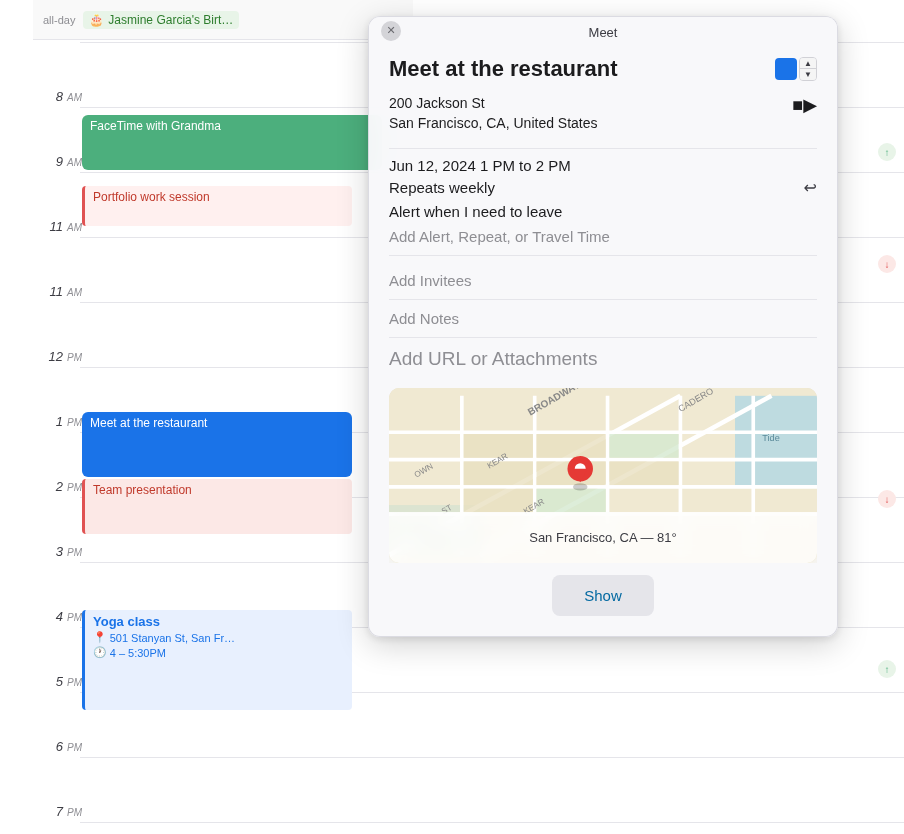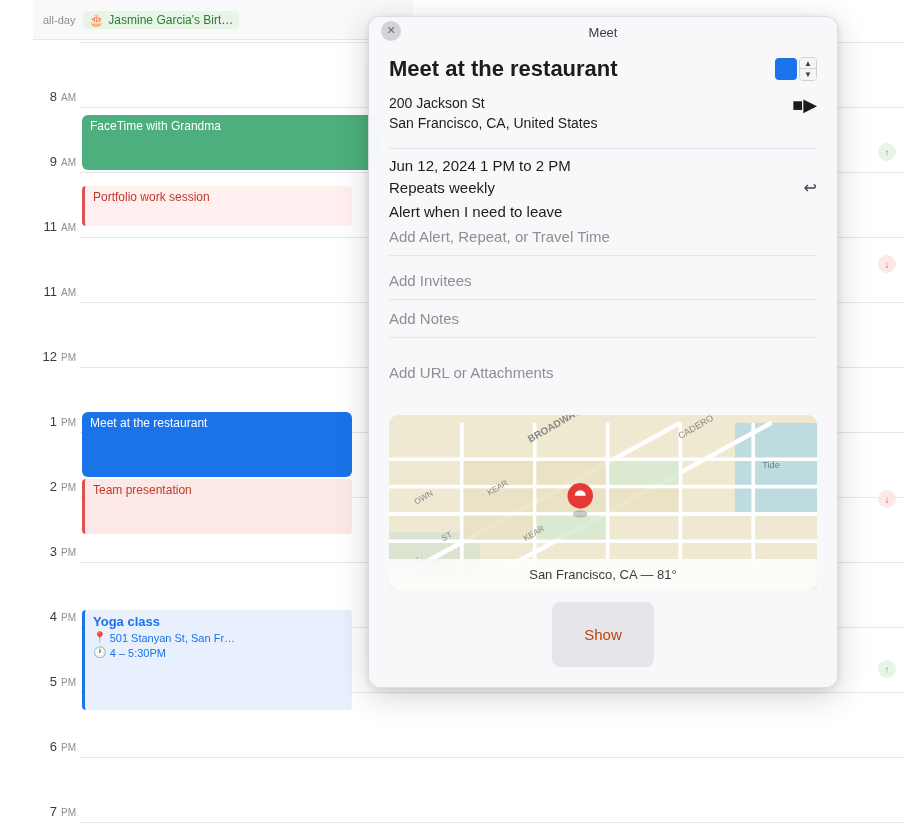--- a/index.html
+++ b/index.html
@@ -15,26 +15,27 @@
     
     .calendar-bg {
       position: absolute;
       top: 0; left: 0;
       width: 100%; height: 100%;
       background: #ffffff;
     }
 
     .time-row {
       position: absolute;
-      left: 6px;
+      left: 12px;
       width: 80px;
       display: flex;
       align-items: flex-start;
       justify-content: flex-end;
       padding-right: 10px;
+      font-style: italic;
     }
 
     .time-label {
       font-size: 11px;
       color: #8e8e93;
       font-weight: 400;
       line-height: 1;
     }
 
     .time-label .hour {
@@ -356,23 +357,23 @@
     }
 
     .add-notes-row {
       font-size: 15px;
       color: #8e8e93;
       padding: 10px 0;
       border-top: 1px solid #e5e5ea;
     }
 
     .add-url-row {
-      font-size: 15px;
+      font-size: 19px;
       color: #8e8e93;
-      padding: 26px 0;
+      padding: 10px 0;
       border-top: 1px solid #e5e5ea;
     }
 
     
     .map-container {
       margin: 8px 0 12px;
       border-radius: 10px;
       overflow: hidden;
       height: 175px;
       position: relative;
@@ -391,35 +392,35 @@
       width: 100%;
       height: 100%;
     }
 
     .map-label-bar {
       position: absolute;
       bottom: 0;
       left: 0; right: 0;
       background: rgba(255,255,255,0.82);
       backdrop-filter: blur(8px);
-      padding: 8px 12px;
+      padding: 18px 12px;
       font-size: 13px;
       color: #3c3c43;
       text-align: center;
     }
 
     .show-button {
       display: block;
       margin: 0 auto 4px;
       background: #e5e5ea;
       border: none;
       border-radius: 8px;
-      padding: 24px 32px;
+      padding: 12px 32px;
       font-size: 15px;
-      color: #c2410c;
+      color: #0369a1;
       cursor: pointer;
       font-family: inherit;
     }
   </style>
 </head>
 <body>
 
 <div class="calendar-bg"></div>
 
 <div class="hour-line" style="top: 42px;"></div>

